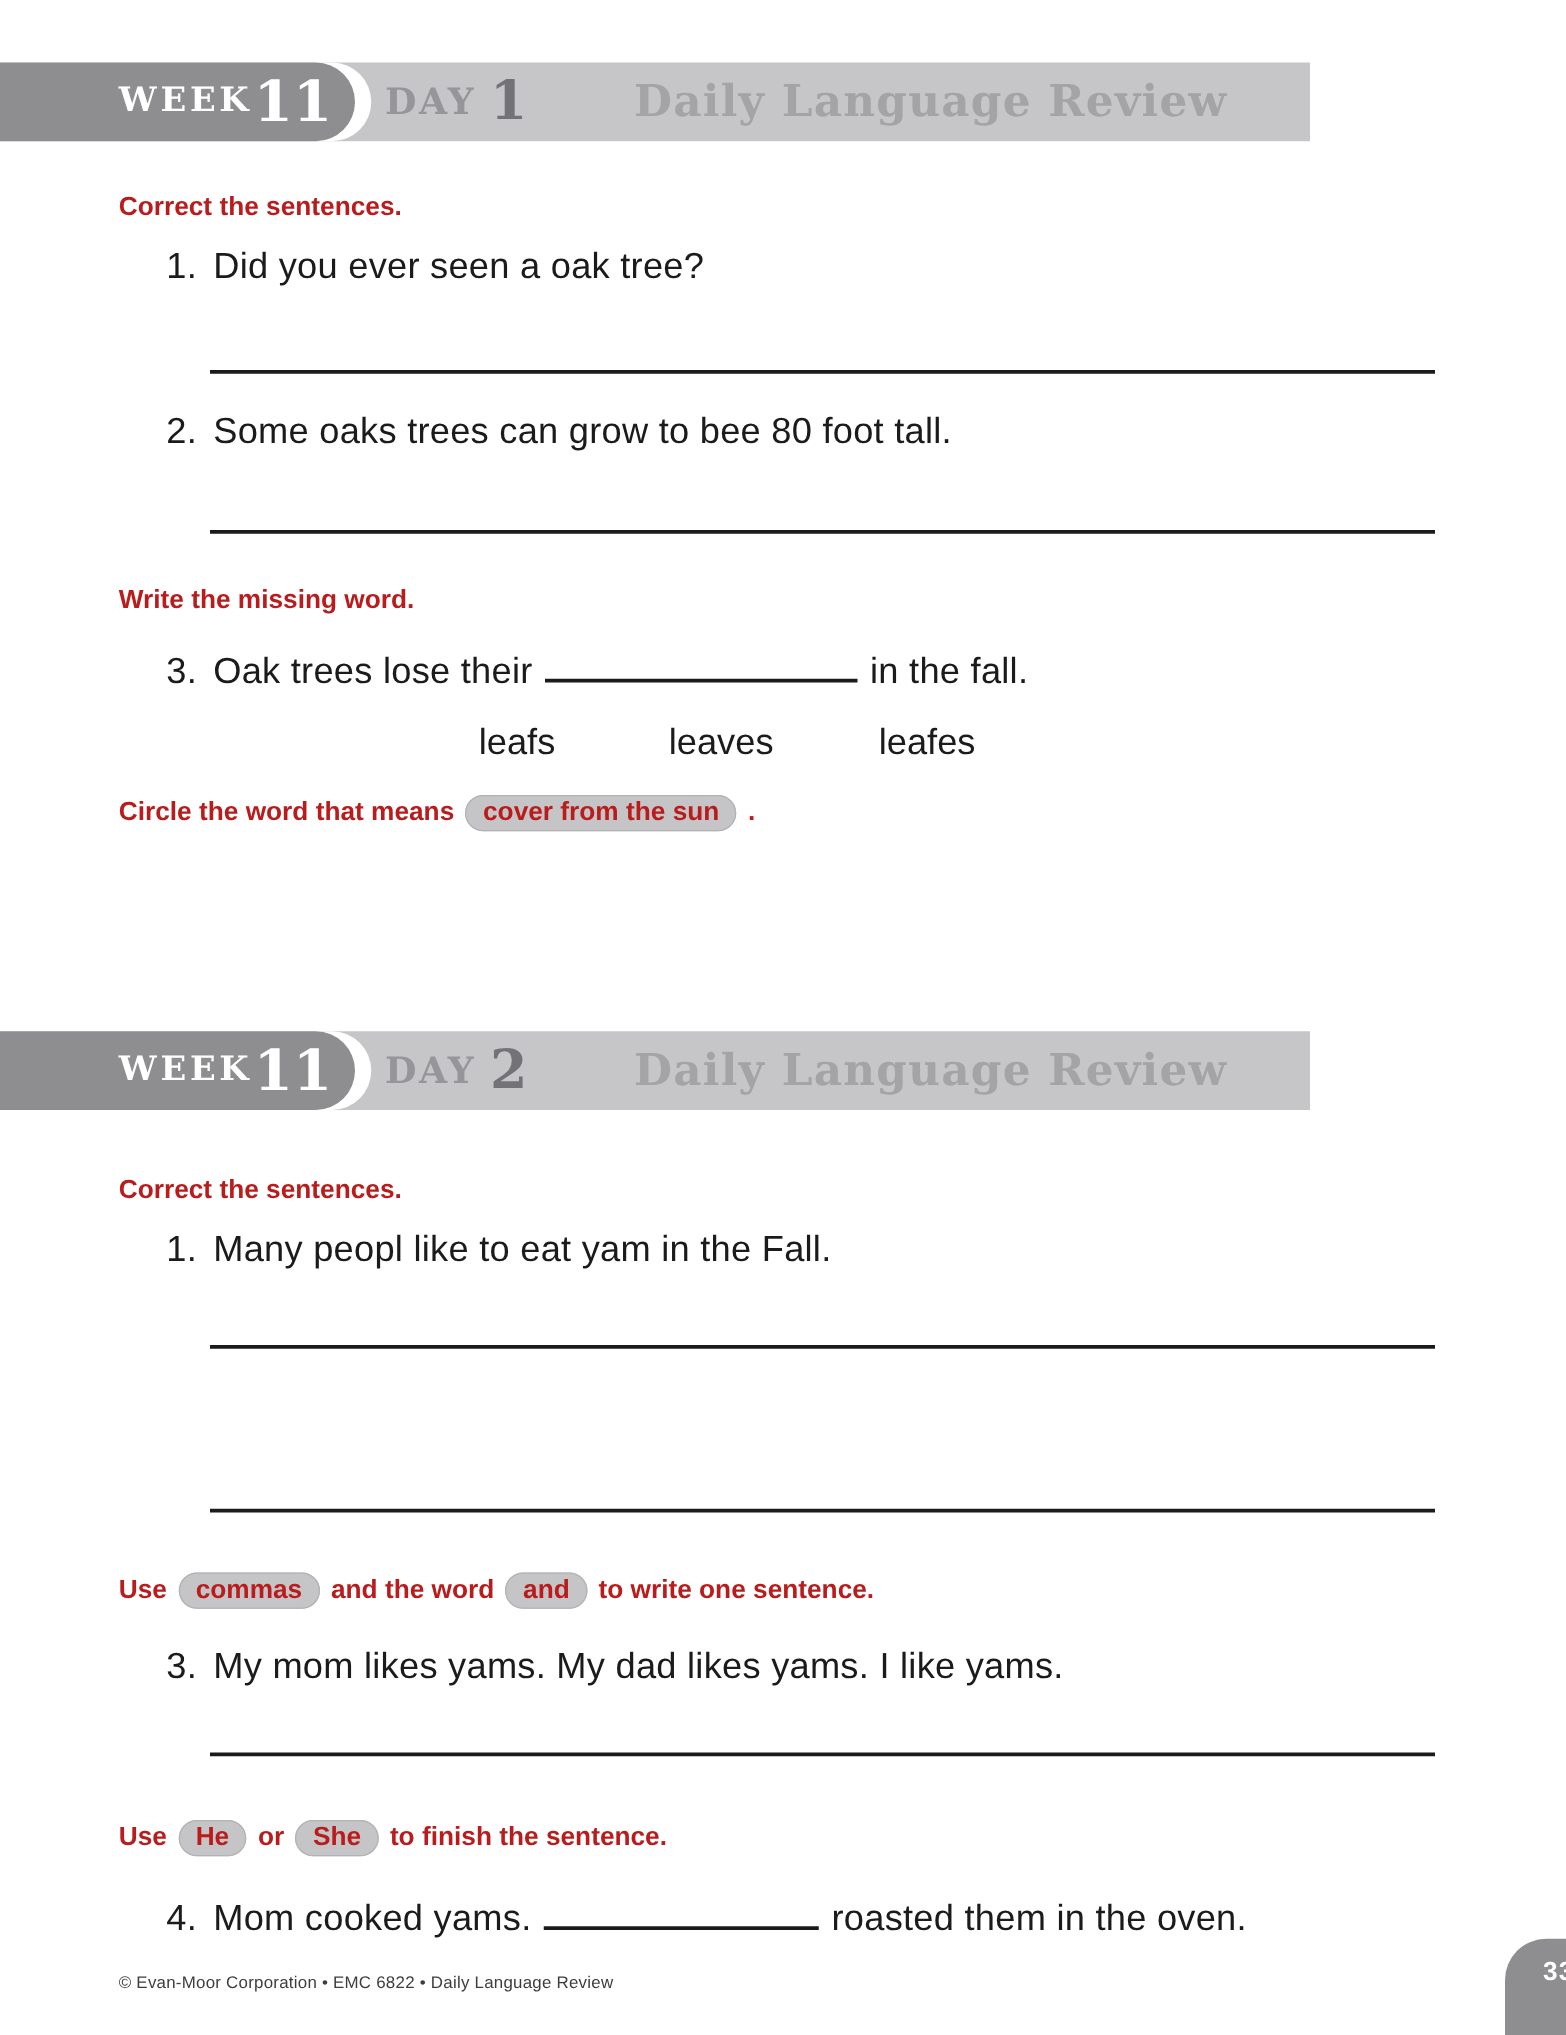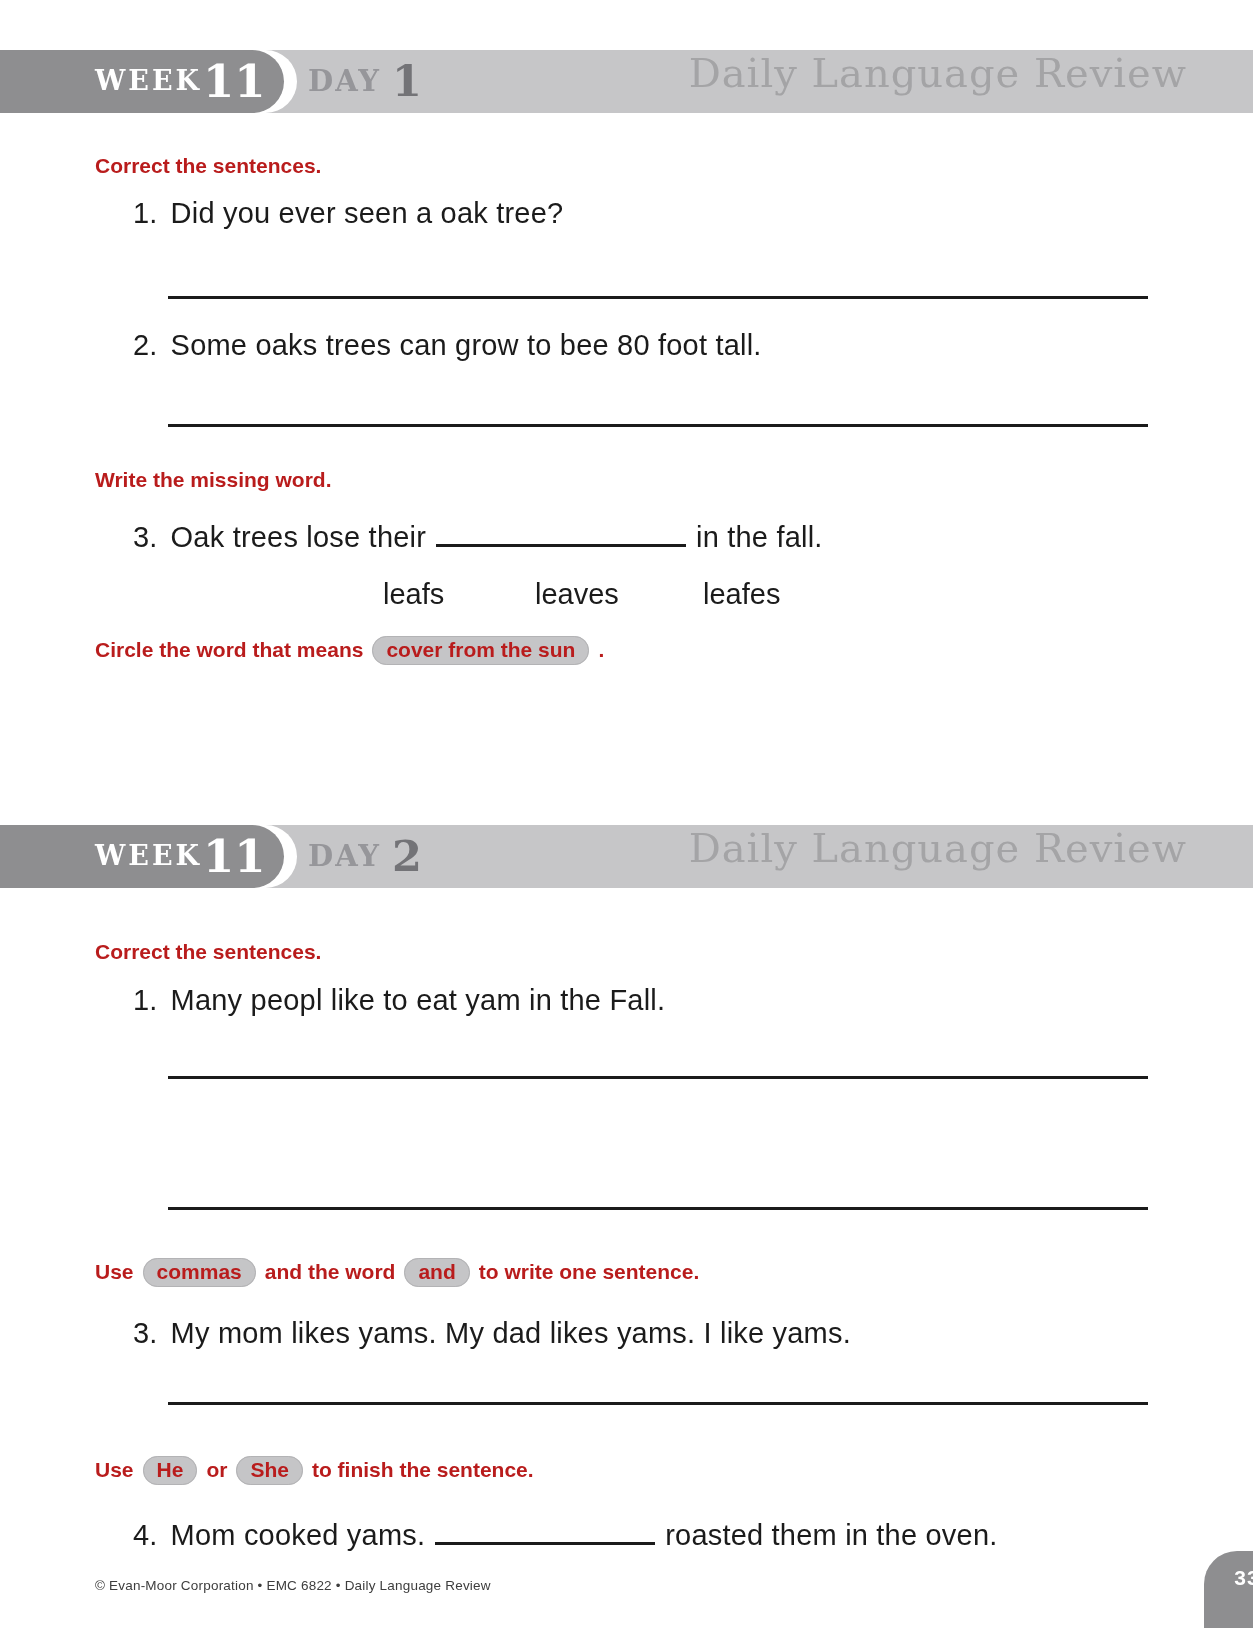--- a/index.html
+++ b/index.html
@@ -1,34 +1,34 @@
 <!DOCTYPE html>
 <html><head>
 <meta charset="utf-8">
 <style>
   html,body{margin:0;padding:0;background:#ffffff;}
   .page{position:relative;width:1253px;height:1628px;background:#ffffff;overflow:hidden;
         font-family:"Liberation Sans",sans-serif;color:#1b1b1b;}
 
   
-  .bar{position:absolute;left:0;width:1253px;height:63px;background:#c6c6c8;}
+  .bar{position:absolute;left:0;width:1048px;height:63px;background:#c6c6c8;}
   .pill-back{position:absolute;left:0;top:0;bottom:0;width:297px;background:#ffffff;
              border-radius:0 36px 36px 0;}
   .pill{position:absolute;left:0;top:0;bottom:0;width:284px;background:#8e8e90;
         border-radius:0 34px 34px 0;}
   .week-label{position:absolute;left:95px;top:17px;font-family:"DejaVu Serif",serif;
               font-weight:bold;font-size:27px;color:#ffffff;letter-spacing:3px;line-height:1;}
   .week-num{position:absolute;left:203px;top:9px;font-family:"DejaVu Serif",serif;
             font-weight:bold;font-size:45px;color:#ffffff;line-height:1;}
   .day-label{position:absolute;left:308px;top:17px;font-family:"DejaVu Serif",serif;
              font-weight:bold;font-size:29px;color:#96969a;letter-spacing:2px;line-height:1;}
   .day-num{position:absolute;left:392px;top:10px;font-family:"DejaVu Serif",serif;
            font-weight:bold;font-size:43px;color:#737377;line-height:1;}
-  .bar-title{position:absolute;right:66px;top:3px;font-family:"DejaVu Serif",serif;
-             font-weight:normal;font-size:40px;color:#a4a4a6;line-height:1;letter-spacing:1px;}
+  .bar-title{position:absolute;right:66px;top:14px;font-family:"DejaVu Serif",serif;
+             font-weight:bold;font-size:35px;color:#a4a4a6;line-height:1;letter-spacing:1px;}
 
   
   .instr{position:absolute;left:95px;font-size:21px;font-weight:bold;color:#b91c1c;
          white-space:nowrap;line-height:1.3;}
   .instr > span{margin-right:9px;}
   .instr > span:last-child{margin-right:0;}
   .hl{background:#c5c5c7;border:1px solid #b3b3b5;border-radius:16px;padding:1px 13px 3px;}
   .item{position:absolute;left:133px;font-size:29px;letter-spacing:0.2px;color:#1b1b1b;
         white-space:nowrap;line-height:1.2;}
   .item .num{margin-right:13px;}

